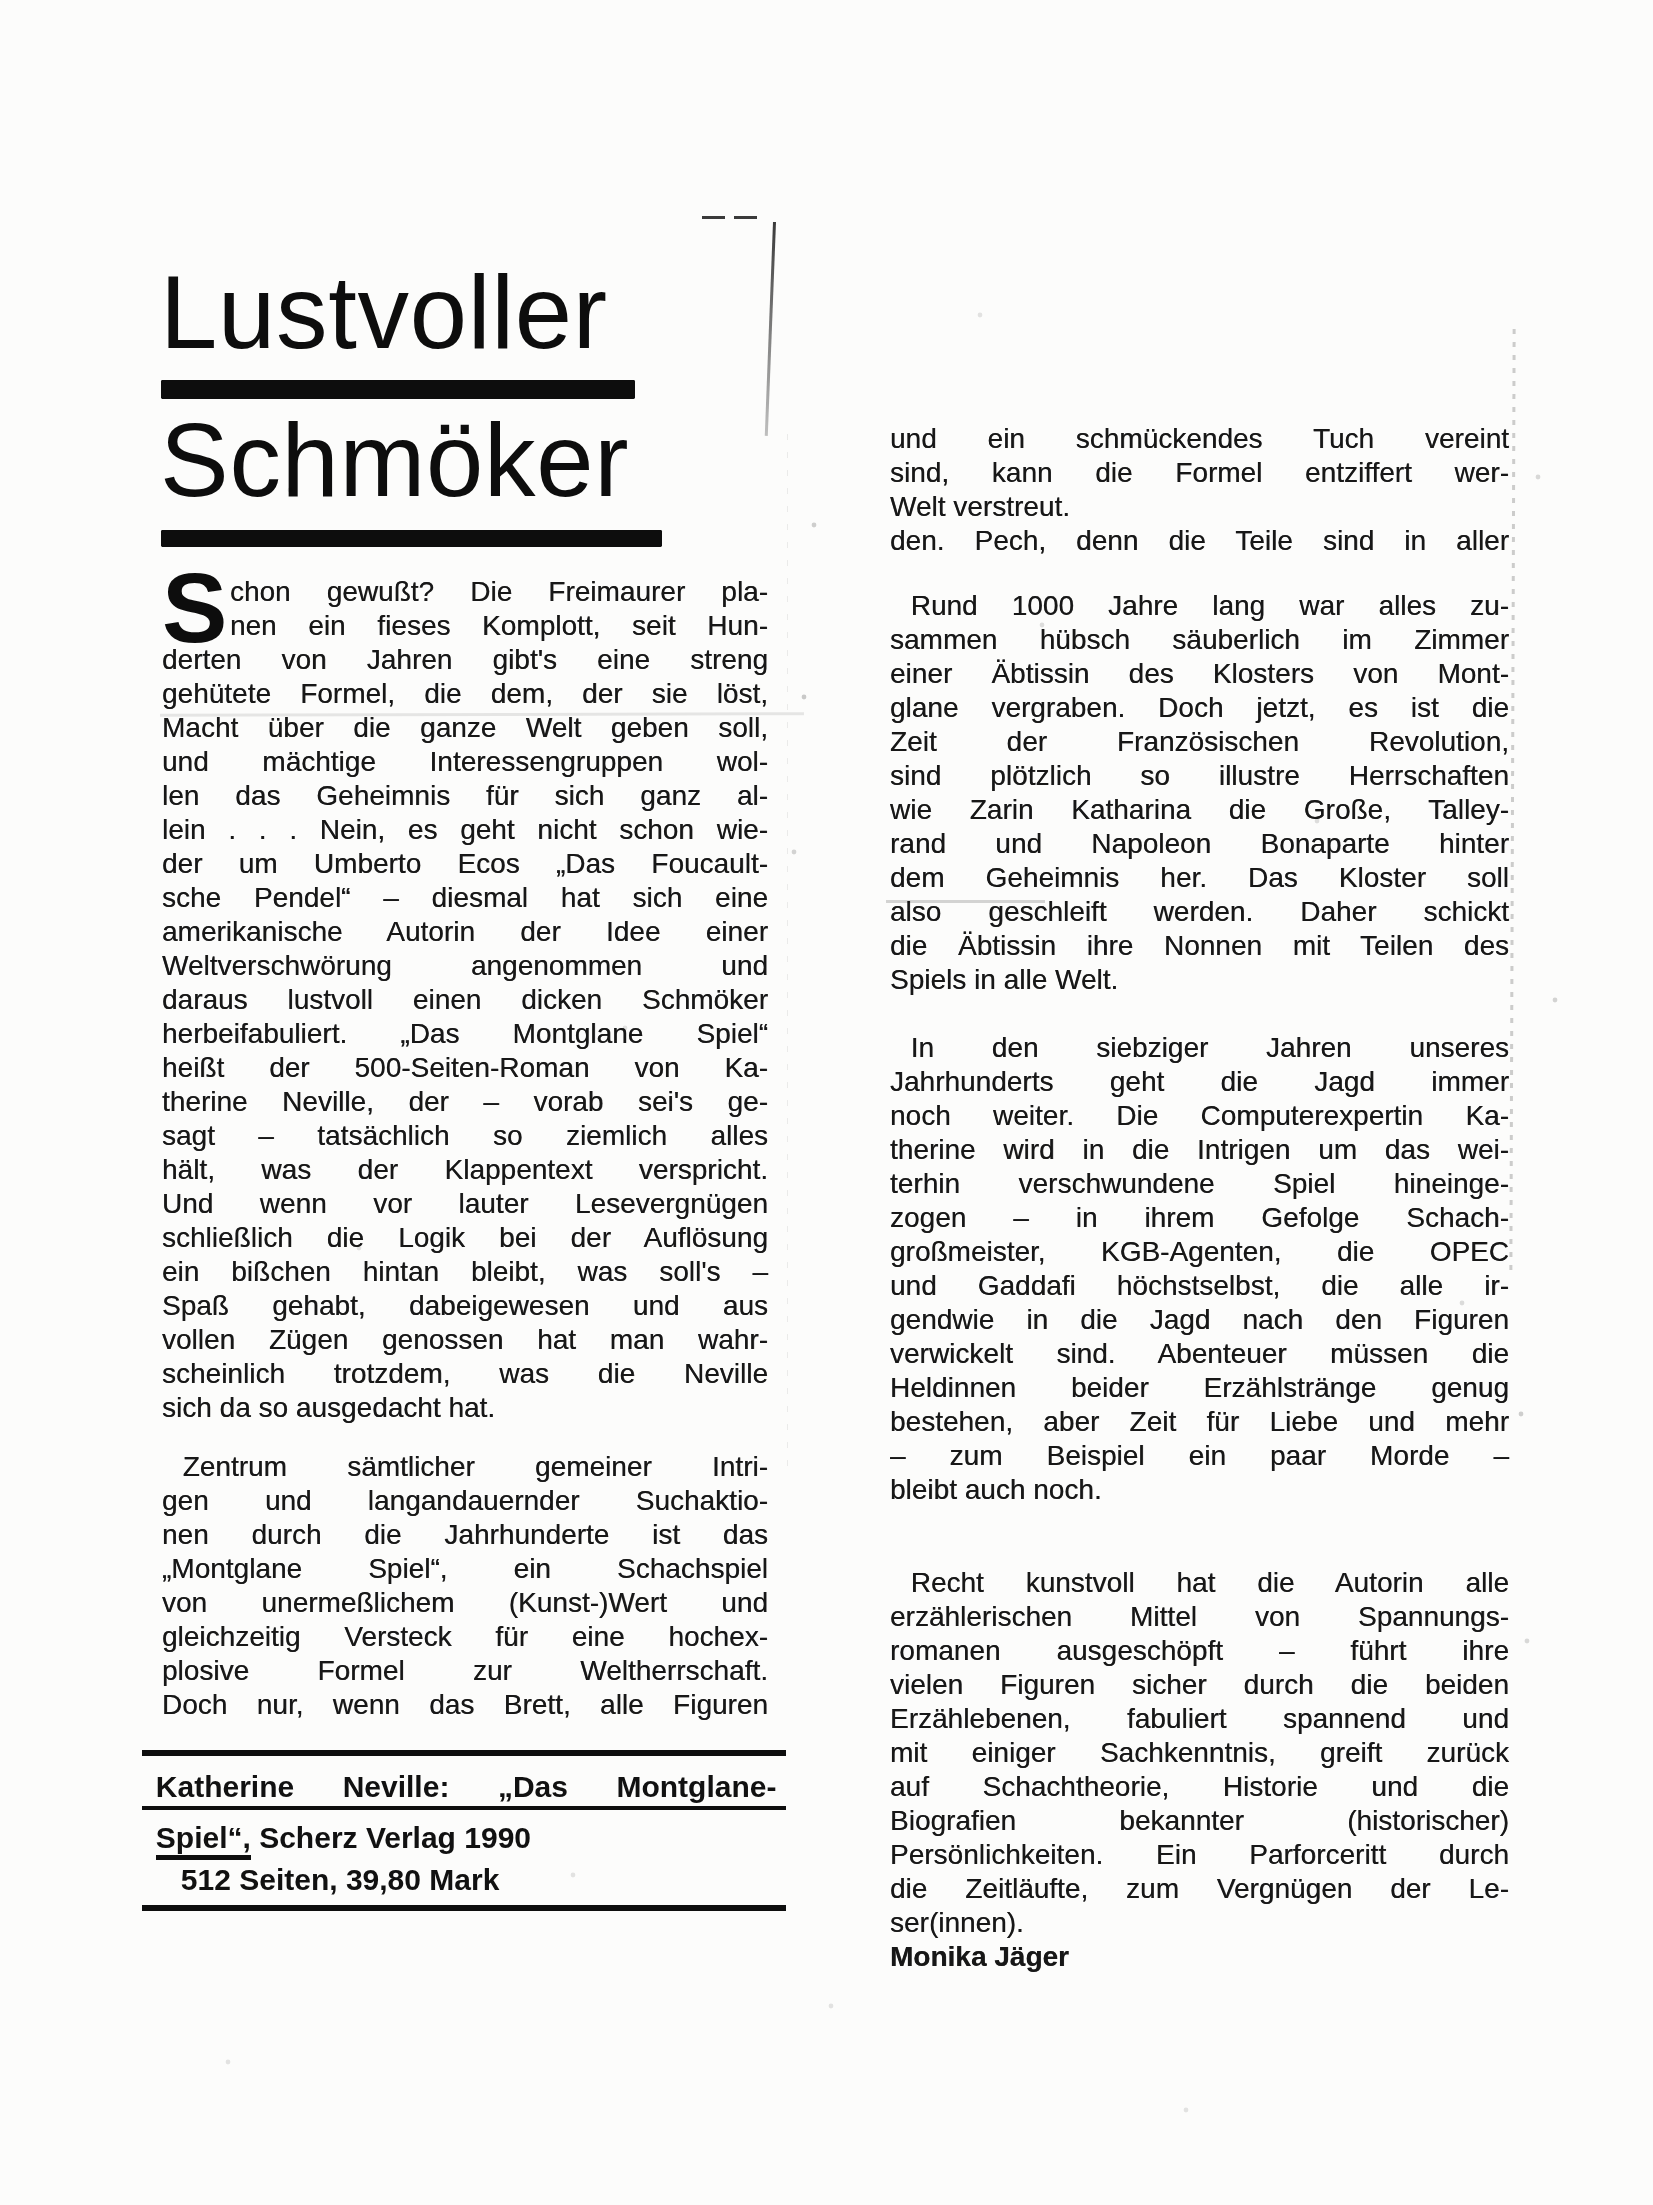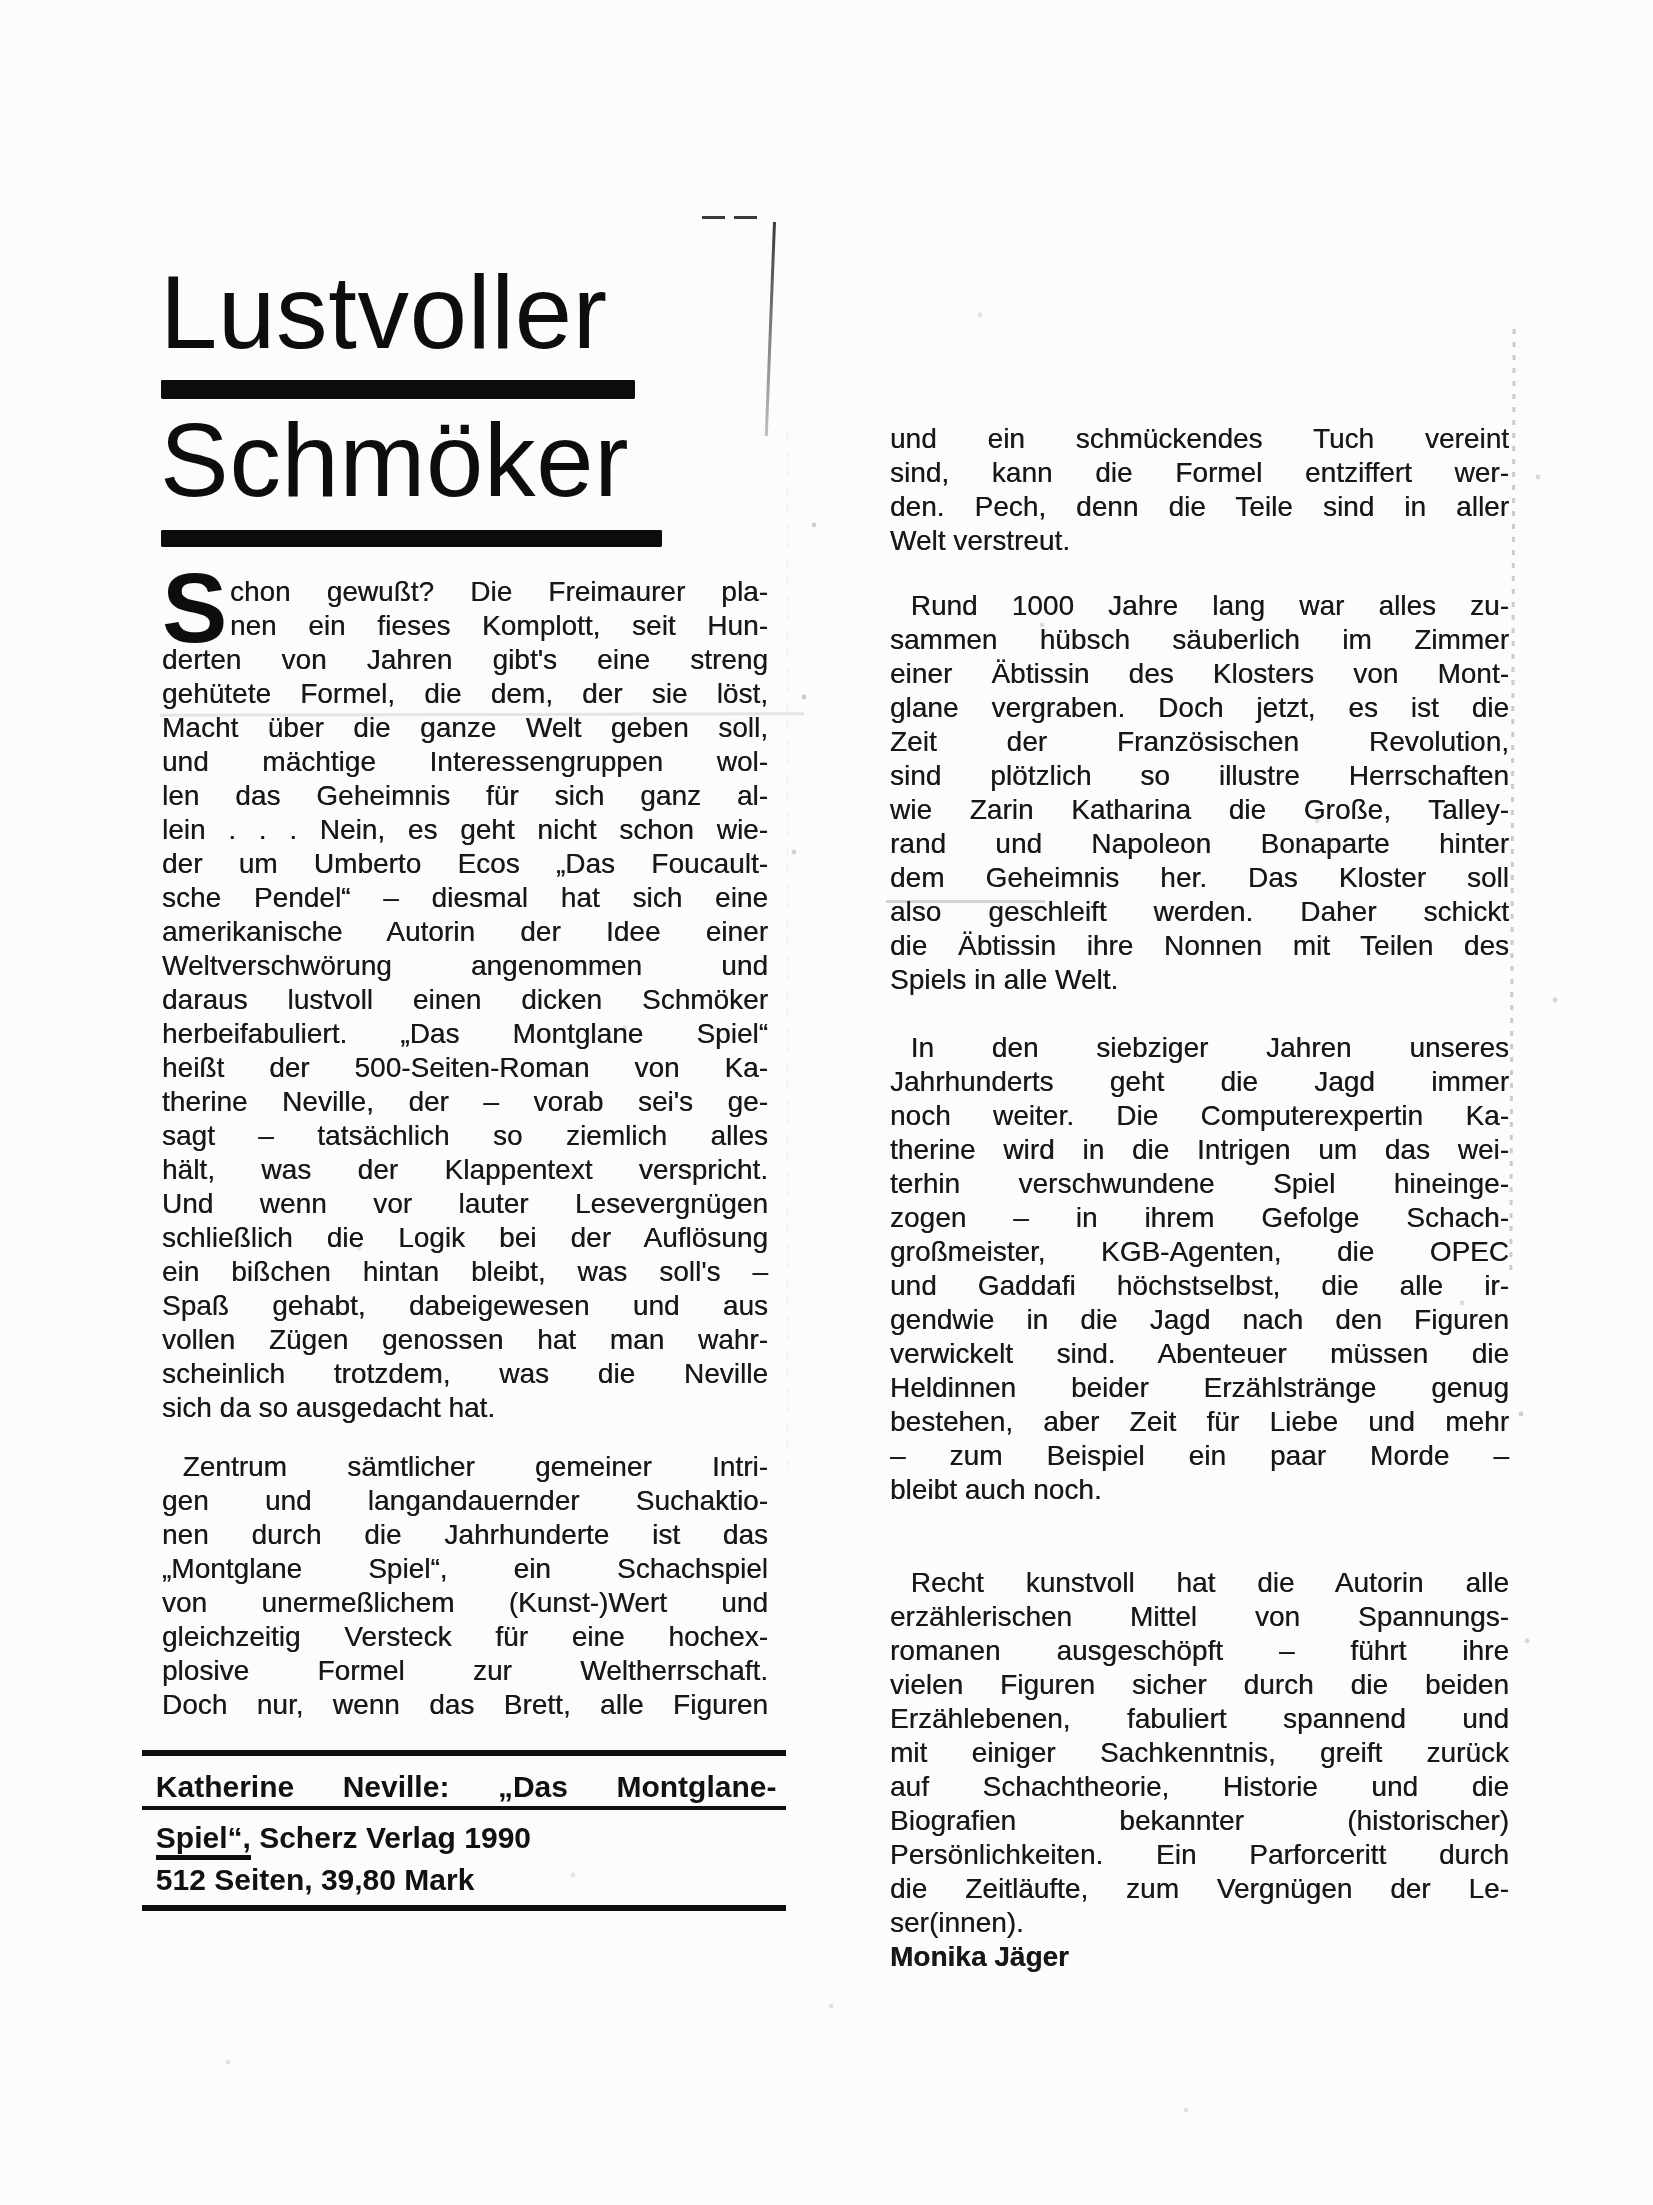--- a/index.html
+++ b/index.html
@@ -42,21 +42,21 @@
     padding:13.8px 9.6px 8.3px 13.8px;
     font-weight:700;font-size:30px;line-height:34px;color:#111;
   }
   .cit-l1{
     text-align:justify;text-align-last:justify;white-space:nowrap;
     border-bottom:4.8px solid #0e0e0e;
     margin:0 -9.6px 0 -13.8px;padding:0 9.6px 2.1px 13.8px;
   }
   .cit-l2{margin-top:11px;white-space:nowrap;}
   .cit-l2 .u{display:inline-block;border-bottom:5.5px solid #0e0e0e;padding-bottom:0px;}
-  .cit-l3{margin-top:2.8px;white-space:nowrap;}
+  .cit-l3{margin-top:2.8px;white-space:nowrap;margin-left:25px;}
   
   .artifact{position:absolute;pointer-events:none;}
   #fold-strong{
     left:773px;top:222px;width:2.8px;height:214px;
     background:linear-gradient(180deg,rgba(10,10,10,.8),rgba(10,10,10,.25));
     transform:rotate(2.2deg);transform-origin:top left;
   }
   #fold-faint{
     left:787px;top:434px;width:1.4px;height:1034px;
     background:repeating-linear-gradient(180deg,rgba(0,0,0,.5) 0 6.2px,transparent 6.2px 18px);
@@ -142,22 +142,22 @@
   <div class="cit">
     <div class="cit-l1">Katherine Neville: „Das Montglane-</div>
     <div class="cit-l2"><span class="u">Spiel“,</span> <span>Scherz Verlag 1990</span></div>
     <div class="cit-l3">512 Seiten, 39,80 Mark</div>
   </div>
 
   <div class="col" style="left:890px;top:422px;width:619px;">
     <div class="para">
         <div class="tline">und ein schmückendes Tuch vereint</div>
         <div class="tline">sind, kann die Formel entziffert wer-</div>
+        <div class="tline tlast">Welt verstreut.</div>
         <div class="tline">den. Pech, denn die Teile sind in aller</div>
-        <div class="tline tlast">Welt verstreut.</div>
       </div>
     <div class="para" style="margin-top:31px;">
         <div class="tline tindent">Rund 1000 Jahre lang war alles zu-</div>
         <div class="tline">sammen hübsch säuberlich im Zimmer</div>
         <div class="tline">einer Äbtissin des Klosters von Mont-</div>
         <div class="tline">glane vergraben. Doch jetzt, es ist die</div>
         <div class="tline">Zeit der Französischen Revolution,</div>
         <div class="tline">sind plötzlich so illustre Herrschaften</div>
         <div class="tline">wie Zarin Katharina die Große, Talley-</div>
         <div class="tline">rand und Napoleon Bonaparte hinter</div>

